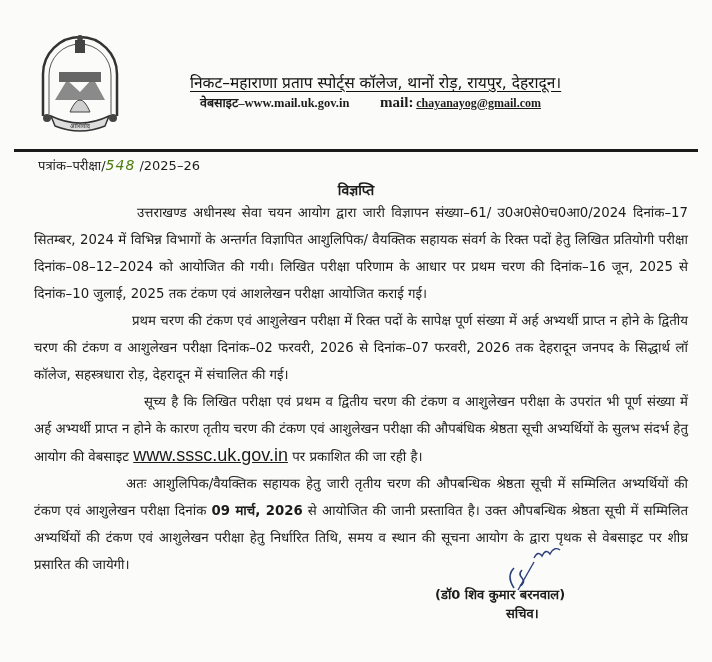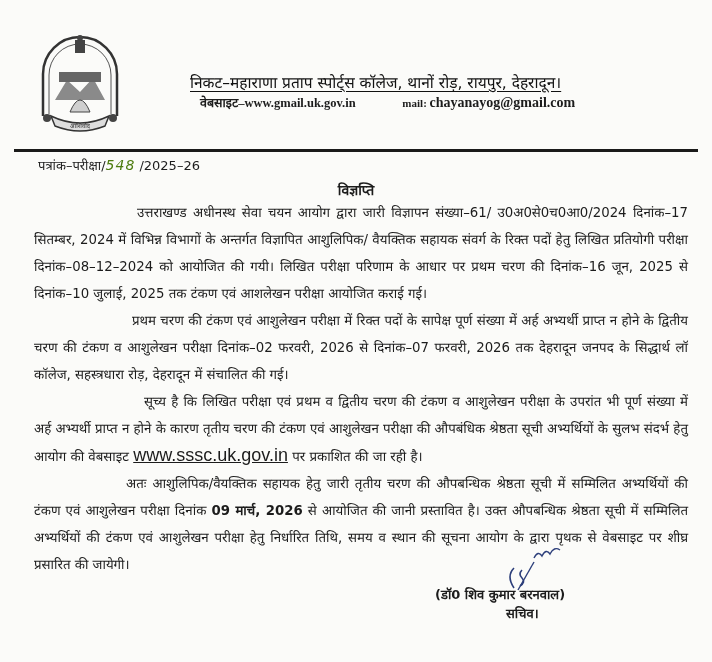--- a/index.html
+++ b/index.html
@@ -25,22 +25,22 @@
   .org-address {
     position: absolute; left: 190px; top: 71px;
     font-size: 15.5px; white-space: nowrap; color: #111;
     text-decoration: underline; text-underline-offset: 3px;
   }
   .contact-row {
     position: absolute; left: 200px; top: 94px; font-size: 11px;
     font-family: "Liberation Serif", "DejaVu Serif", serif; font-weight: bold; white-space: nowrap;
   }
   .contact-row .web { font-size: 12.5px; }
-  .contact-row .mail-lbl { margin-left: 44px; font-size: 11px; }
-  .contact-row .mail { font-size: 14px; }
+  .contact-row .mail-lbl { margin-left: 28px; font-size: 15px; }
+  .contact-row .mail { font-size: 12px; text-decoration: underline; }
 
   .header-rule {
     position: absolute; left: 14px; right: 14px; top: 149px; height: 0;
     border-top: 3px solid #1a1a1a;
   }
 
   
   .ref-line {
     position: absolute; left: 38px; top: 156px; font-size: 13px; white-space: nowrap;
   }
@@ -98,21 +98,21 @@
       <path d="M33 82 Q43 58 53 82 Z" fill="#cfcfcf" stroke="#444" stroke-width="1"></path>
       <path d="M14 86 Q43 100 72 86 L68 96 Q43 106 18 96 Z" fill="#ddd" stroke="#333" stroke-width="1.5"></path>
       <text x="43" y="98" font-size="6" text-anchor="middle" fill="#222" font-family="DejaVu Sans, sans-serif">आशिर्वाद</text>
       <circle cx="10" cy="88" r="4" fill="#444"></circle>
       <circle cx="76" cy="88" r="4" fill="#444"></circle>
     </svg>
   </div>
 
   <div class="org-address">निकट–महाराणा प्रताप स्पोर्ट्स कॉलेज, थानों रोड़, रायपुर, देहरादून।</div>
   <div class="contact-row">
-    <span class="web">वेबसाइट–www.gmail.uk.gov.in</span>
+    <span class="web">वेबसाइट–www.mail.uk.gov.in</span>
     <span class="mail-lbl">mail:</span>
     <span class="mail">chayanayog@gmail.com</span>
   </div>
 
   <div class="header-rule"></div>
 
   <div class="ref-line">
     <span>पत्रांक–परीक्षा/</span><span class="hand">548</span><span> /2025–26</span>
   </div>
 

